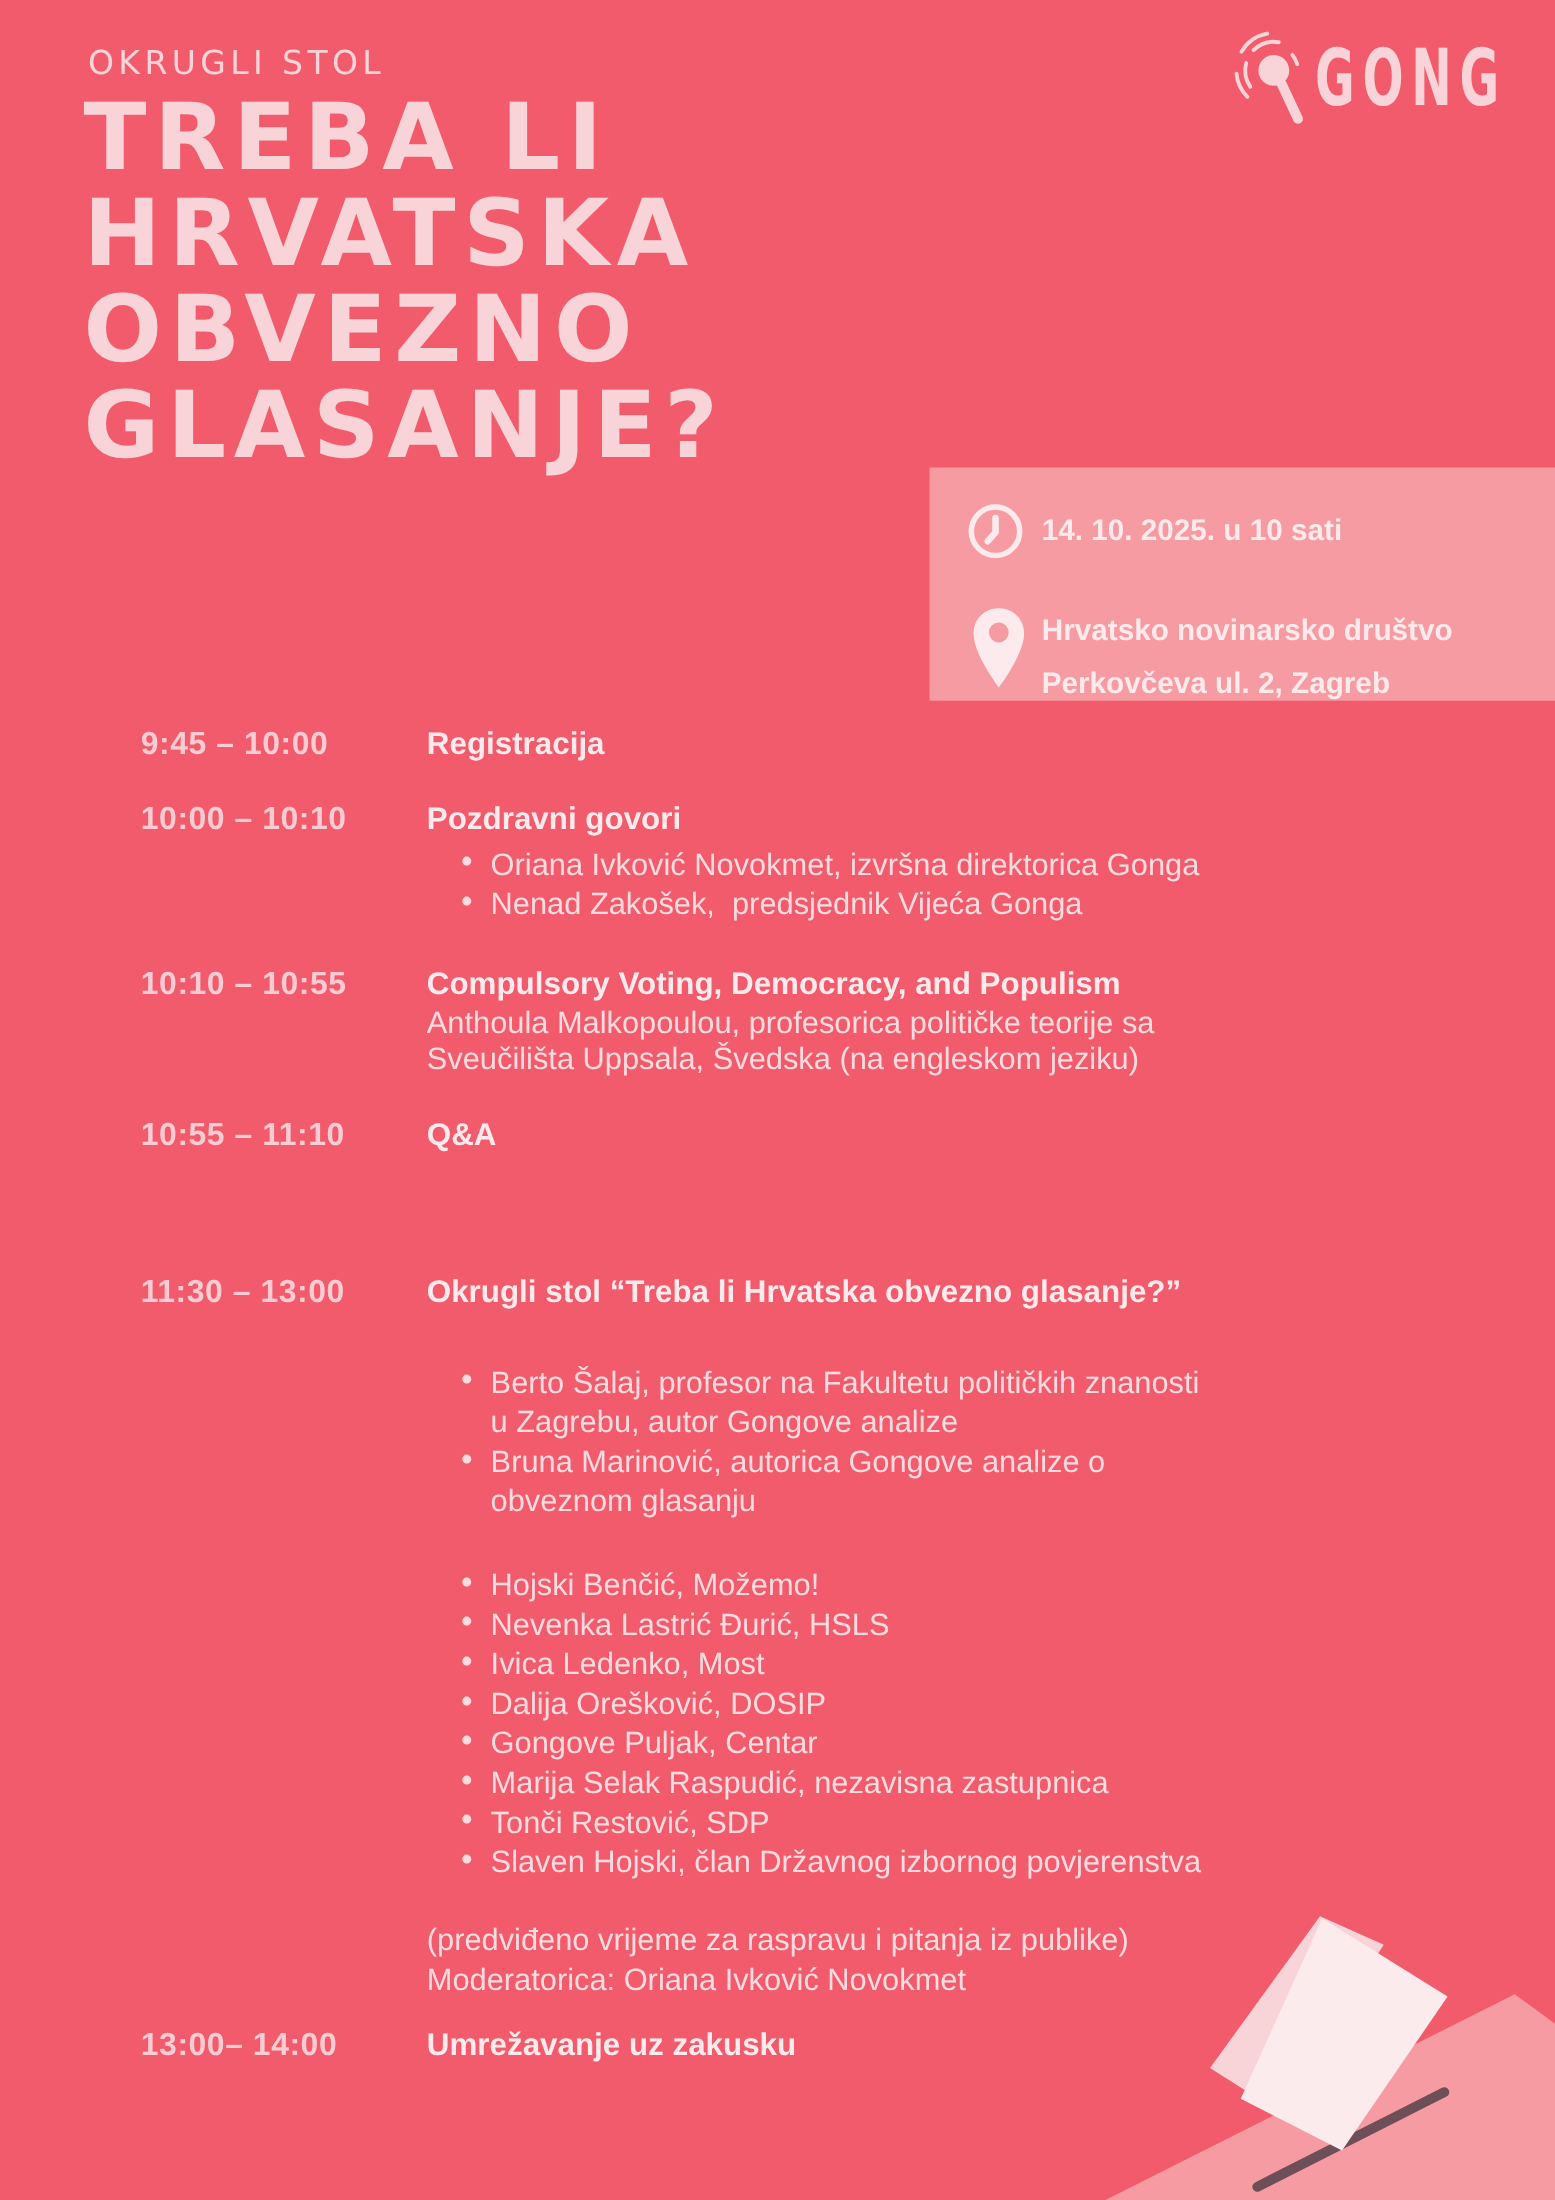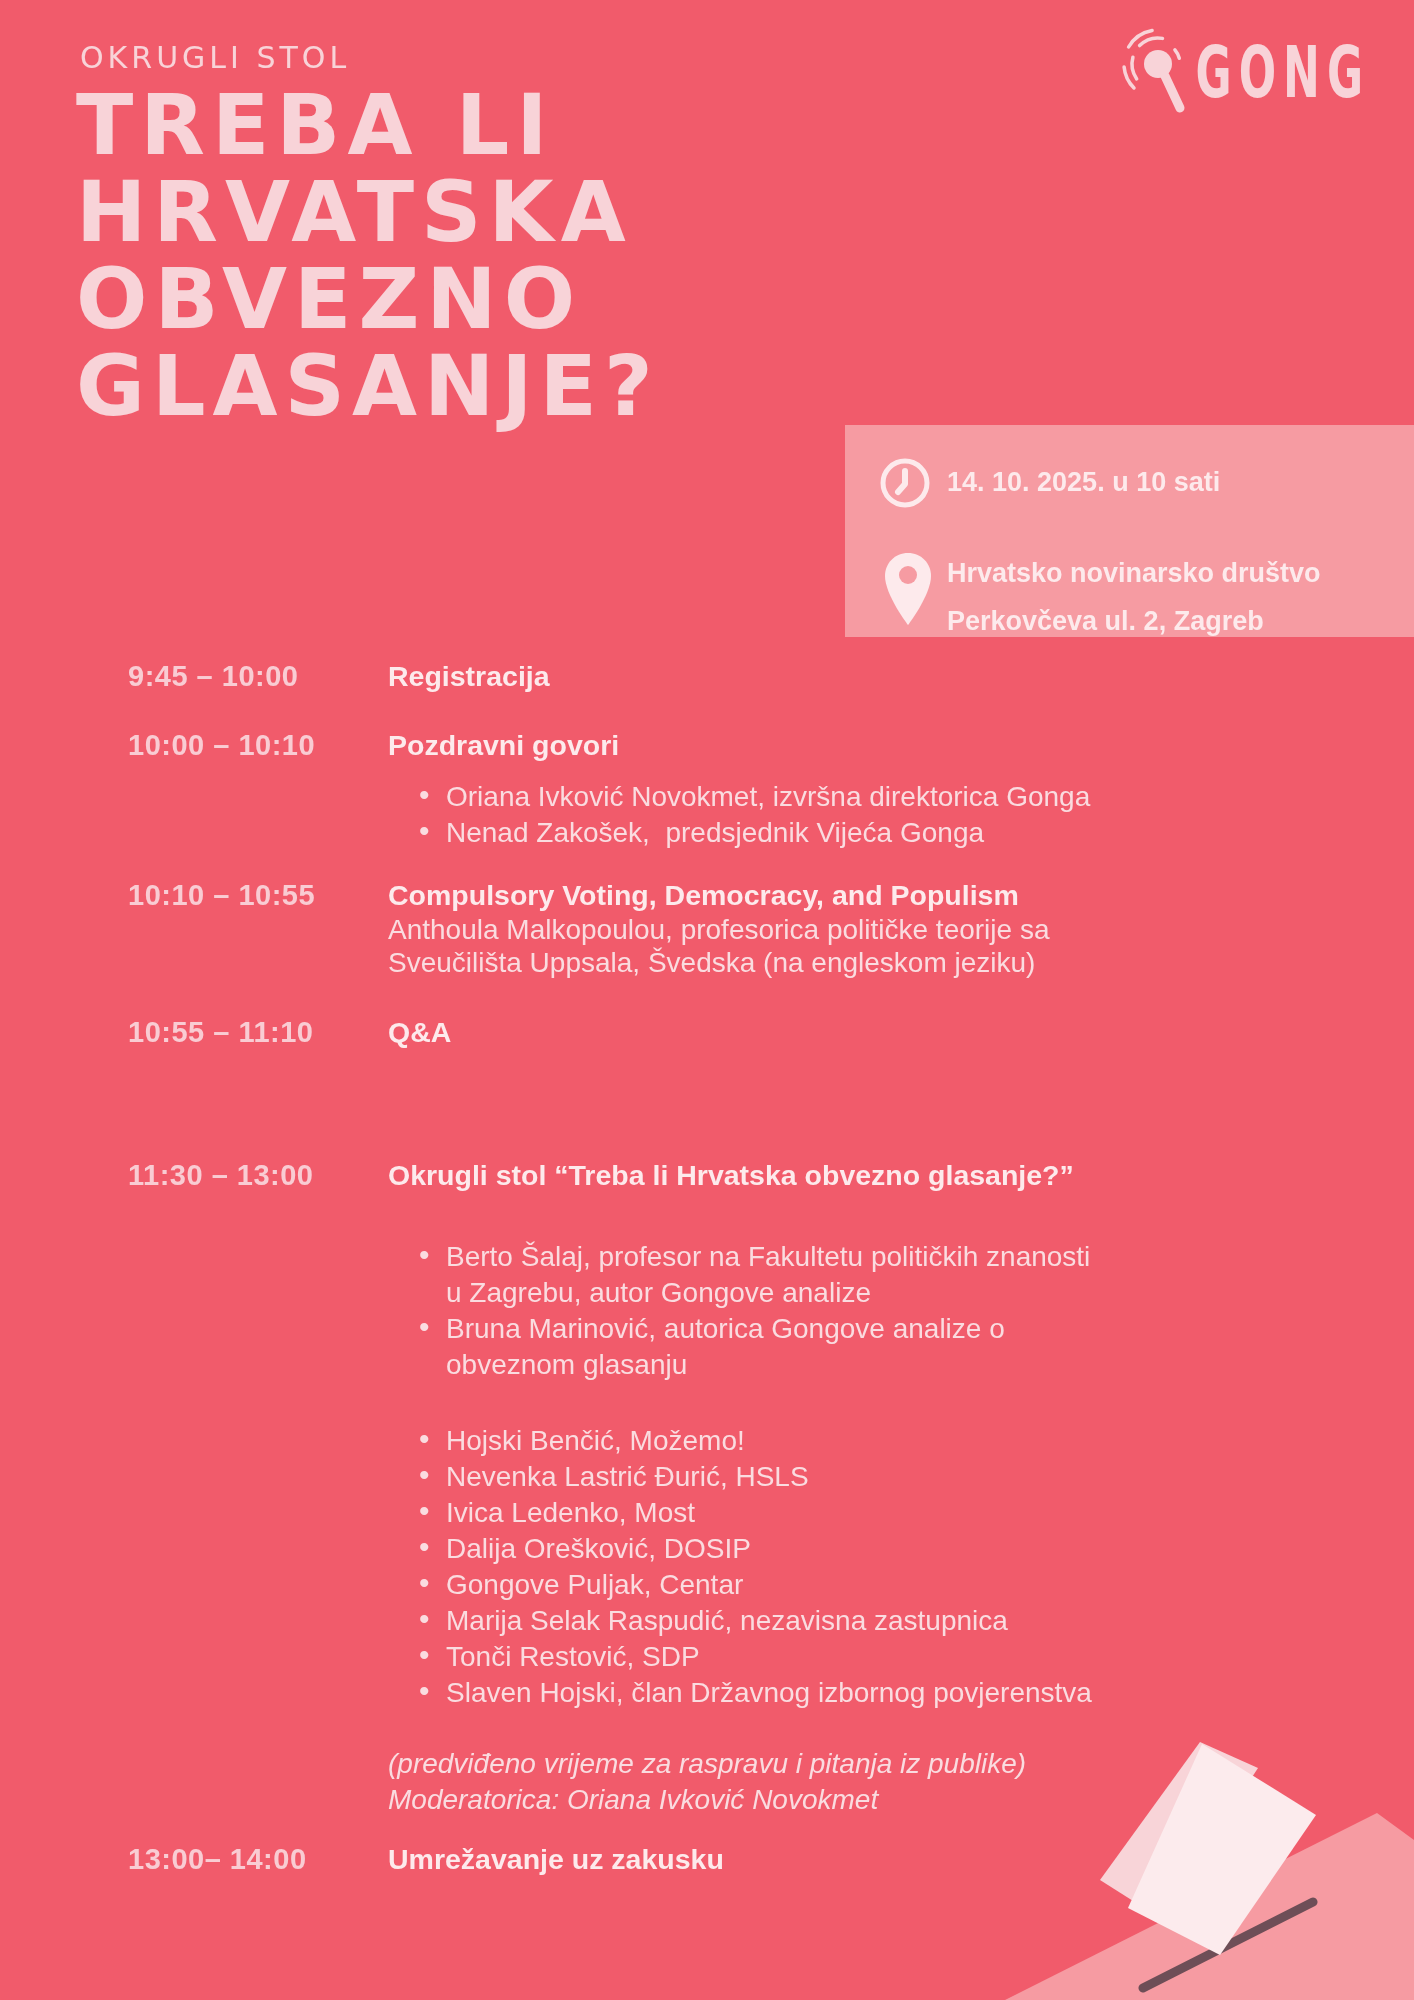--- a/index.html
+++ b/index.html
@@ -60,24 +60,24 @@
   }
   .content{flex:none;}
   .line{white-space:pre;line-height:36px;font-size:28px;color:var(--tx);}
   .line.title-line{font-weight:bold;color:var(--tx-bold);font-size:28.5px;}
   .row-3 .line{line-height:33px;}
   .row-3 .line.title-line{line-height:36px;}
   .bullet{padding-left:58px;position:relative;}
   .bullet.first::before{
     content:"\2022";position:absolute;left:31px;top:-2px;font-size:30px;color:var(--tx);
   }
-  .bullet-group{margin-top:16px;}
+  .bullet-group{margin-top:5px;}
   .row-6 .bullet-group{margin-top:46px;}
   .row-6 .bullet-group + .bullet-group{margin-top:40px;}
-  .footer-line{color:var(--tx);font-style:italic;}
+  .footer-line{color:var(--tx);}
   .footer-first{margin-top:35px;}
   
   .ballot-svg{position:absolute;inset:0;pointer-events:none;}
 </style>
 </head>
 <body>
 
 <div class="poster">
 
   <div class="kicker">OKRUGLI STOL</div>

